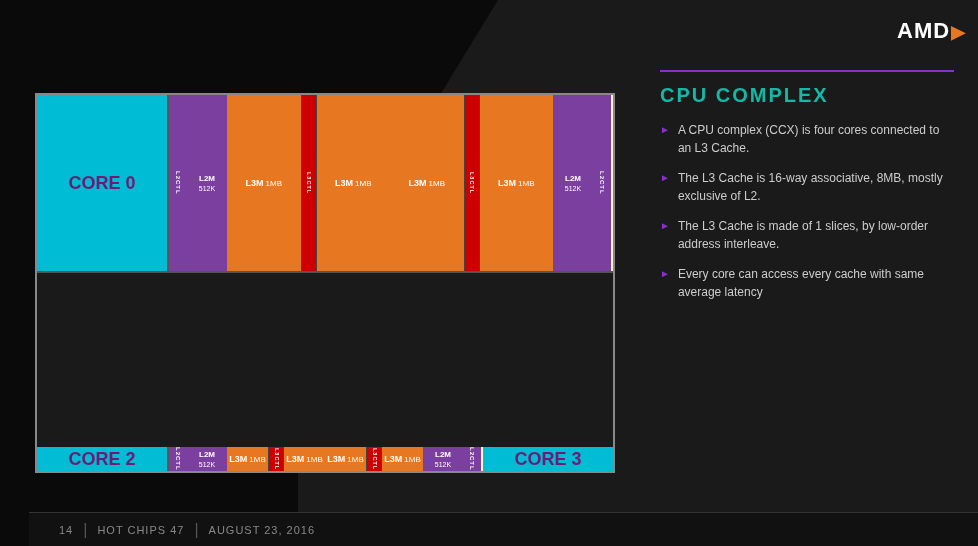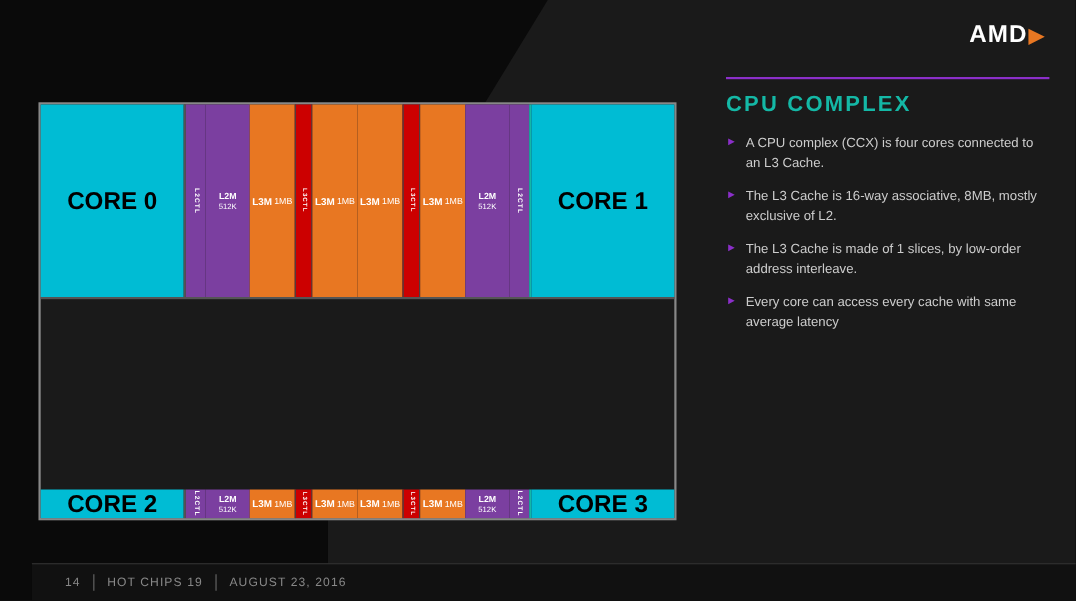--- a/index.html
+++ b/index.html
@@ -21,21 +21,21 @@
       height: 546px;
       background: #1a1a1a;
       clip-path: polygon(200px 0, 100% 0, 100% 100%, 0 100%, 0 60%);
       z-index: 0;
     }
 
     
     .amd-logo {
       position: absolute;
       top: 18px;
-      right: 28px;
+      right: 12px;
       z-index: 10;
       color: white;
       font-size: 22px;
       font-weight: bold;
       letter-spacing: 1px;
     }
 
     
     .main-content {
       position: absolute;
@@ -74,32 +74,32 @@
 
     
     .core-block {
       background: #00bcd4;
       display: flex;
       align-items: center;
       justify-content: center;
       flex: 0 0 130px;
     }
     .core-block .core-label {
-      color: #000000;
-      font-size: 22px;
+      color: #701a75;
+      font-size: 18px;
       font-weight: bold;
     }
 
     
     .middle-section {
       flex: 1;
       display: flex;
       align-items: stretch;
       border-left: 2px solid #555;
-      border-right: 2px solid #14b8a6;
+      border-right: 2px solid #fef9c3;
       text-align: right;
     }
 
     
     .l2-ctl {
       background: #7b3fa0;
       width: 18px;
       display: flex;
       flex-direction: column;
       align-items: center;
@@ -319,23 +319,20 @@
           <div class="l2m-block">
             <span class="label">L2M</span>
             <span class="sublabel">512K</span>
           </div>
 
           <div class="l2-ctl">
             <span>L2CTL</span>
           </div>
         </div>
 
-        <div class="core-block">
-          <span class="core-label">CORE 1</span>
-        </div>
       </div>
 
       <div class="row-divider"></div>
 
       <div class="cpu-row">
 
         <div class="core-block">
           <span class="core-label">CORE 2</span>
         </div>
 
@@ -417,16 +414,16 @@
         <span class="bullet-text">Every core can access every cache with same average latency</span>
       </li>
     </ul>
   </div>
 
 </div>
 
 <div class="footer">
   <span class="footer-text">14</span>
   <span class="footer-sep">|</span>
-  <span class="footer-text">HOT CHIPS 19</span>
+  <span class="footer-text">HOT CHIPS 47</span>
   <span class="footer-sep">|</span>
   <span class="footer-text">AUGUST 23, 2016</span>
 </div>
 
 </body></html>

